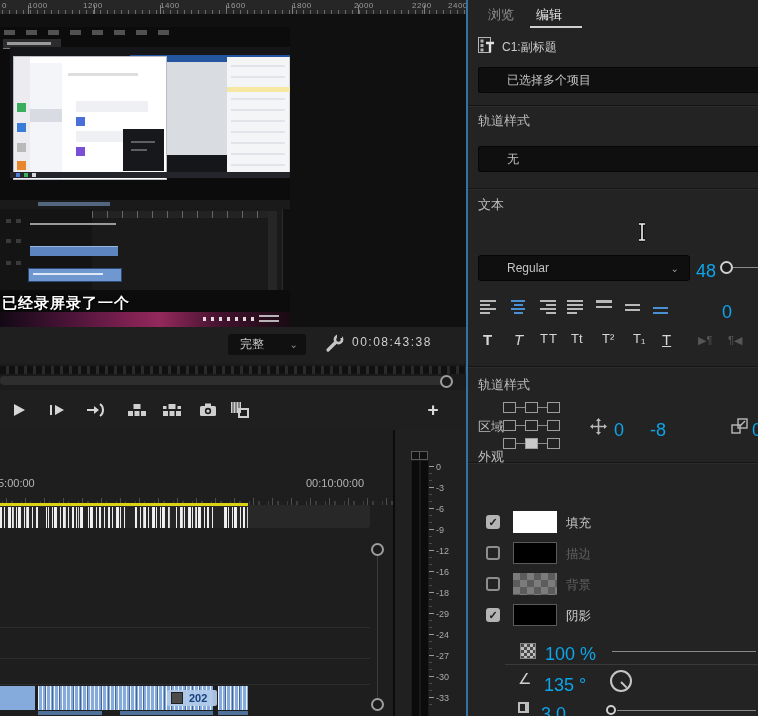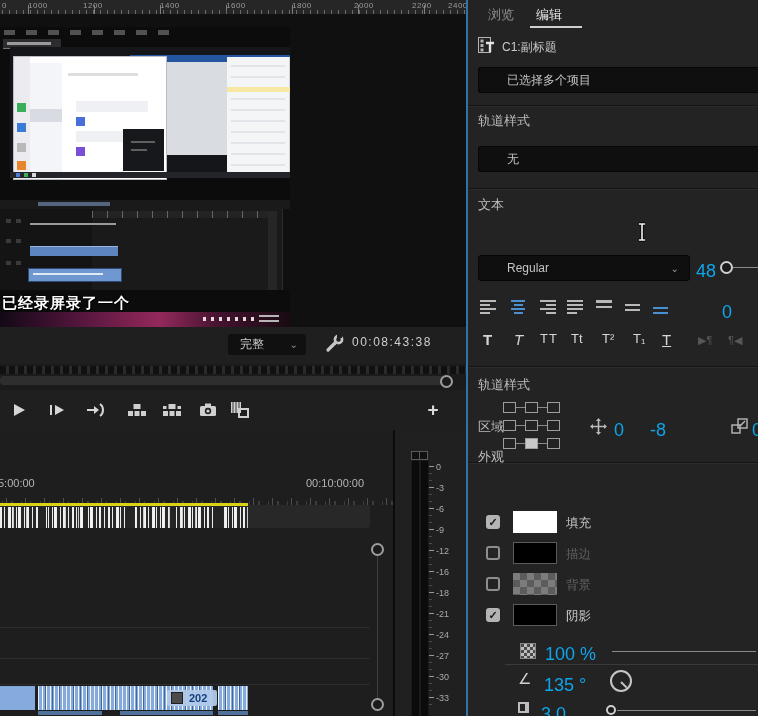--- a/index.html
+++ b/index.html
@@ -375,21 +375,21 @@
     <div class="bar" style="left:16px"></div>
     <div class="bar" style="left:25px"></div>
     <div class="ticks"></div>
     <span class="mlabel" style="top:32px">0</span>
     <span class="mlabel" style="top:53px">-3</span>
     <span class="mlabel" style="top:74px">-6</span>
     <span class="mlabel" style="top:95px">-9</span>
     <span class="mlabel" style="top:116px">-12</span>
     <span class="mlabel" style="top:137px">-16</span>
     <span class="mlabel" style="top:158px">-18</span>
-    <span class="mlabel" style="top:179px">-21</span>
+    <span class="mlabel" style="top:179px">-29</span>
     <span class="mlabel" style="top:200px">-24</span>
     <span class="mlabel" style="top:221px">-27</span>
     <span class="mlabel" style="top:242px">-30</span>
     <span class="mlabel" style="top:263px">-33</span>
   </div>
 
   <div class="abs" id="focus-line"></div>
   <div class="abs" id="panel">
 
     <span class="tab" style="left:20px;color:#8e8e8e">浏览</span>

